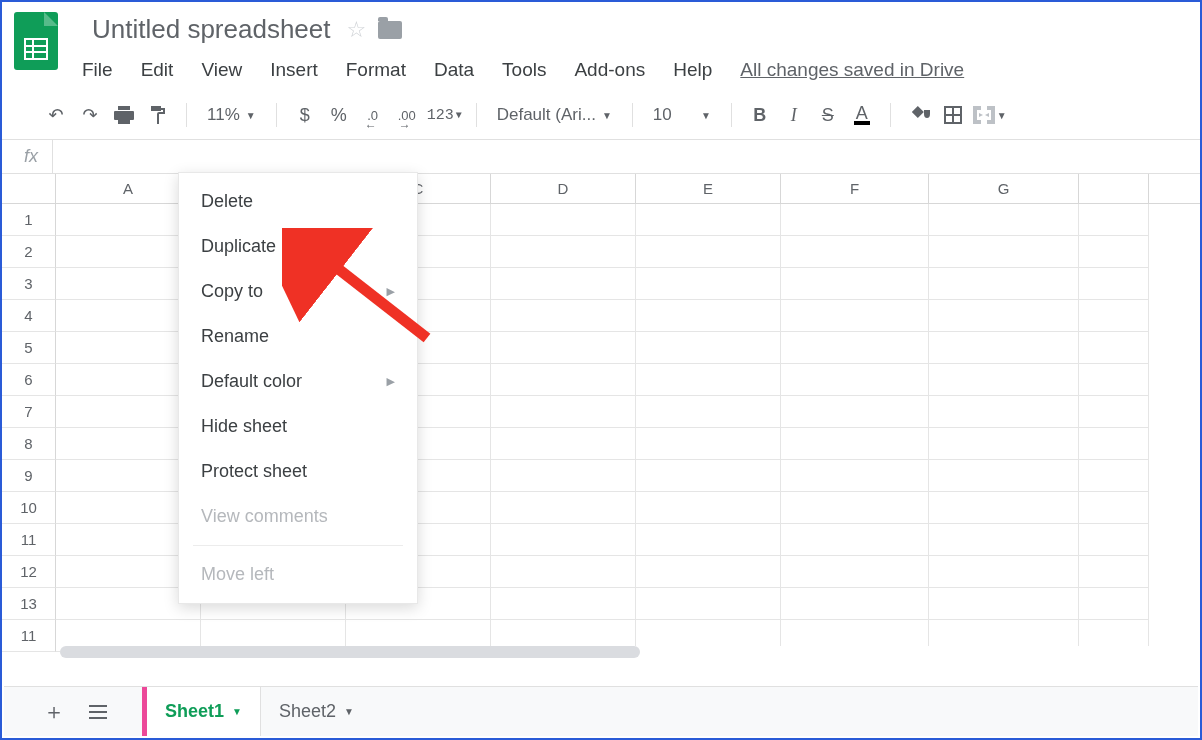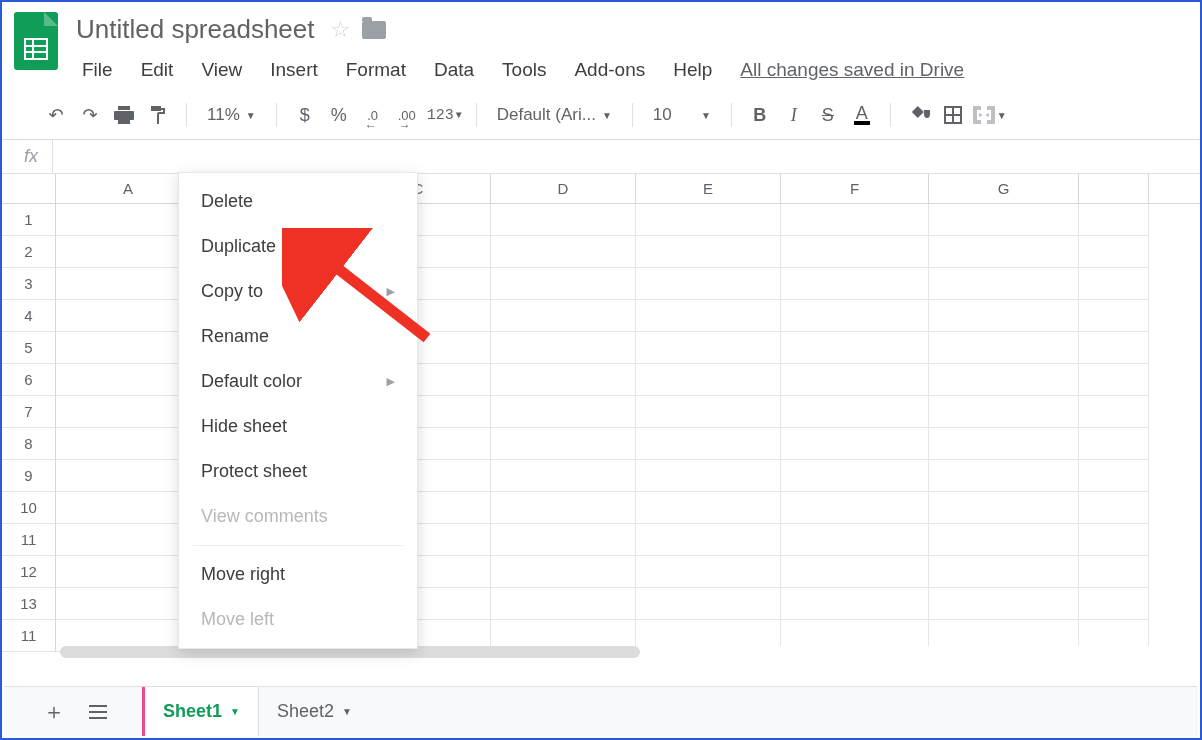--- a/index.html
+++ b/index.html
@@ -27,21 +27,21 @@
   .doc-logo .grid {
     position: absolute; left: 10px; right: 10px; bottom: 10px; height: 22px;
     background:
       linear-gradient(#fff,#fff) 0 33%/100% 2px no-repeat,
       linear-gradient(#fff,#fff) 0 66%/100% 2px no-repeat,
       linear-gradient(#fff,#fff) 33% 0/2px 100% no-repeat;
     border: 2px solid #fff;
   }
   .title-stack { flex: 1; }
   .title-row { display: flex; align-items: center; gap: 12px; }
-  .doc-title { font-size: 26px; color: #5f6368; font-weight: 400; padding: 2px 4px; }
+  .doc-title { font-size: 26px; color: #5f6368; font-weight: 400; padding: 2px 4px; margin-left: 16px; }
   .star-icon { color: #cfd2d6; font-size: 22px; }
   .folder-icon {
     width: 24px; height: 18px; background: #9aa0a6; border-radius: 2px;
     position: relative;
   }
   .folder-icon::before {
     content: ""; position: absolute; left: 0; top: -4px; width: 10px; height: 4px;
     background: #9aa0a6; border-radius: 2px 2px 0 0;
   }
   
@@ -145,21 +145,21 @@
       linear-gradient(#5f6368,#5f6368) 0 50%/100% 2px no-repeat,
       linear-gradient(#5f6368,#5f6368) 0 100%/100% 2px no-repeat;
   }
   .sheet-tab {
     height: 100%; display: flex; align-items: center; gap: 8px;
     padding: 0 18px; font-size: 18px; color: #5f6368; cursor: pointer;
     background: #f8f9fa;
   }
   .sheet-tab.active {
     background: #fff; color: #0f9d58; font-weight: 600;
-    border-left: 3px solid #ec4899; border-right: 1px solid #e0e0e0;
+    border-left: 5px solid #ec4899; border-right: 1px solid #e0e0e0;
   }
   .tab-tri { font-size: 10px; }
   .sheet-tab.active .tab-tri { color: #0f9d58; }
   
   .ctx-menu {
     position: absolute; left: 176px; top: 170px; width: 240px;
     background: #fff; border: 1px solid #e8e8e8;
     box-shadow: 0 4px 14px rgba(0,0,0,0.15);
     font-size: 18px; color: #3c4043;
     padding: 6px 0;
@@ -492,23 +492,20 @@
     <div class="ctx-item">
       <span>Hide sheet</span>
     </div>
     <div class="ctx-item">
       <span>Protect sheet</span>
     </div>
     <div class="ctx-item disabled">
       <span>View comments</span>
     </div>
     <div class="ctx-sep"></div>
-    <div class="ctx-item">
-      <span>Move right</span>
-    </div>
     <div class="ctx-item disabled">
       <span>Move left</span>
     </div>
   </div>
 
 <svg class="ann-arrow" viewBox="0 0 160 120">
   <defs>
     <marker id="ah" markerWidth="12" markerHeight="12" refX="3" refY="6" orient="auto">
       <path d="M0 0 L12 6 L0 12 z" fill="#ef3125"></path>
     </marker>

